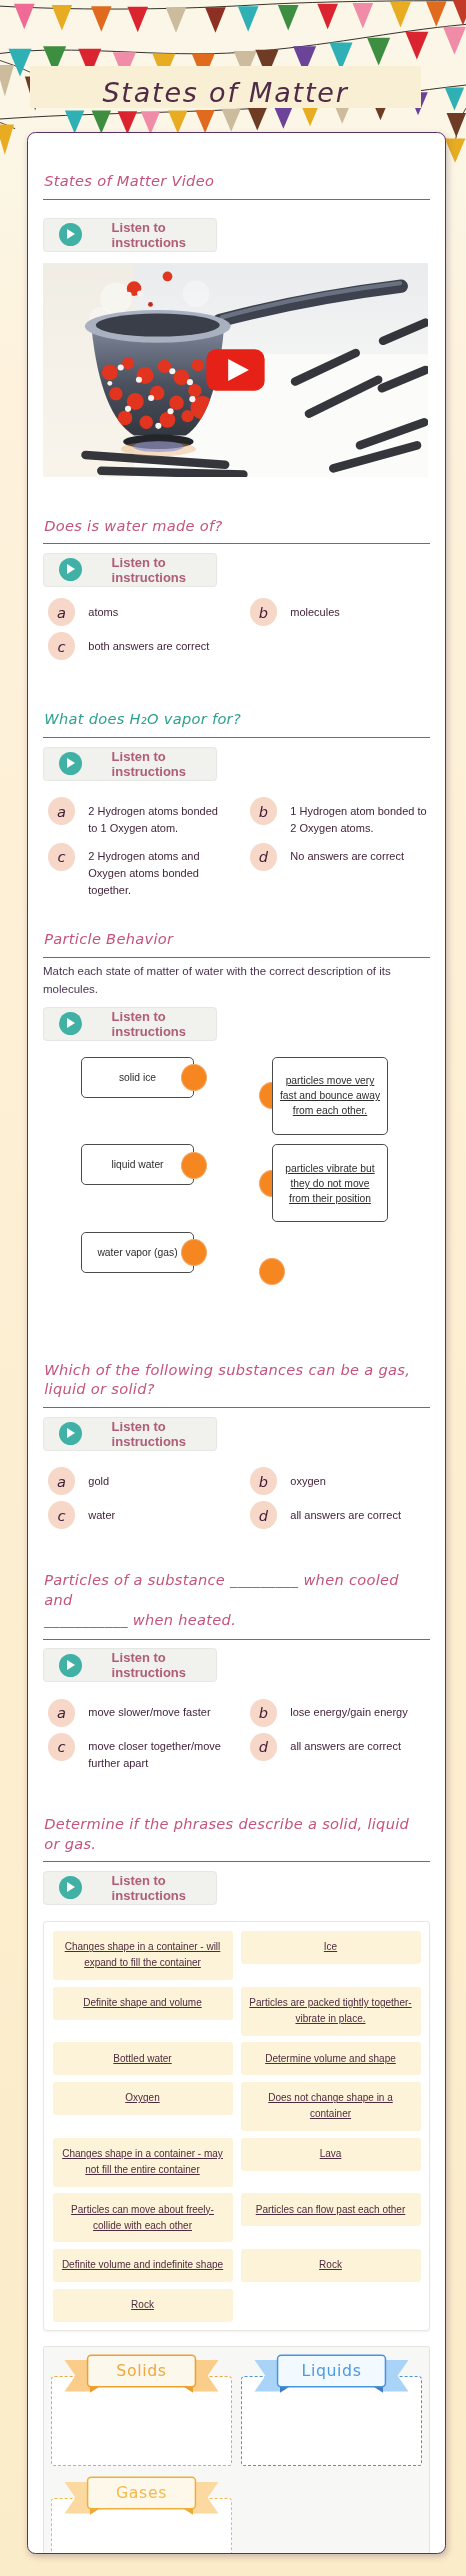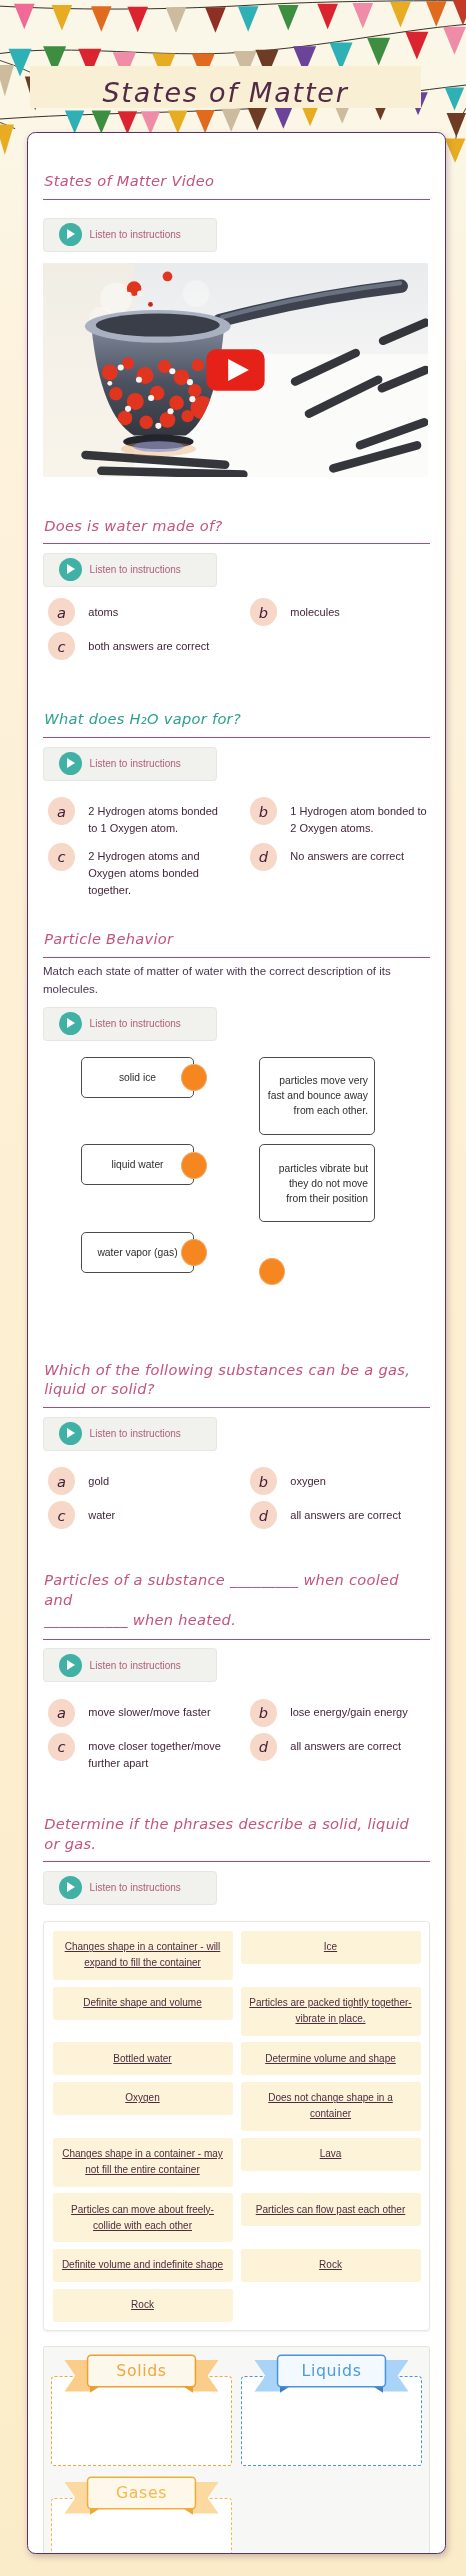--- a/index.html
+++ b/index.html
@@ -20,40 +20,40 @@
   .q-heading{font-family:"DejaVu Sans",sans-serif;font-style:italic;font-size:14.6px;letter-spacing:0.3px;
     color:#c4537e;padding:0 1.2px 8.5px 1.2px;border-bottom:1.2px solid #b04b6e;line-height:19.4px;}
   .q-heading.teal{color:#2ba18e;}
   .instructions{font-size:11.5px;line-height:17.6px;color:#4a3450;margin-top:4.9px;font-weight:500;}
   
   .listen-btn{margin-top:8.5px;width:172px;height:32px;background:#f1f1ee;border:0.6px solid #e6e6e2;border-radius:3.6px;
     display:flex;align-items:center;cursor:pointer;}
   .play-circle{width:23px;height:23px;border-radius:50%;background:#41b0a5;margin-left:14.6px;position:relative;flex:none;}
   .play-circle::after{content:"";position:absolute;left:8.5px;top:6px;border-left:8px solid #ffffff;
     border-top:5.5px solid transparent;border-bottom:5.5px solid transparent;}
-  .listen-label{margin-left:8px;font-size:10px;color:#b05d77;font-weight:400;}
+  .listen-label{margin-left:30px;font-size:13px;color:#b05d77;font-weight:700;}
   
   .video{margin-top:11px;width:385px;height:214px;border-radius:1.2px;overflow:hidden;position:relative;cursor:pointer;}
   
   .opts{margin-top:16.4px;display:grid;grid-template-columns:1fr 1fr;column-gap:17px;row-gap:6px;align-items:start;}
   .opt{display:flex;align-items:flex-start;}
   .badge{width:27px;height:28px;border-radius:50%;background:#f6d7c8;flex:none;margin-left:4.9px;
     display:flex;align-items:center;justify-content:center;
     font-family:"DejaVu Sans",sans-serif;font-style:italic;font-size:14.6px;color:#40203a;}
   .opt-text{margin-left:13.4px;font-size:11px;line-height:17px;color:#43243b;font-weight:500;padding-top:5.5px;max-width:141px;}
   .opt.single .opt-text{max-width:182px;}
   
   .match-row{position:relative;height:78px;margin-bottom:9.7px;}
   .match-left{position:absolute;left:38px;top:0;width:113px;height:41px;box-sizing:border-box;
     border:0.6px solid #4a4a4a;border-radius:4.9px;background:#fff;
     display:flex;align-items:center;justify-content:center;font-size:10.3px;color:#2d2d2d;}
-  .match-right{position:absolute;left:216px;top:0;width:116px;height:78px;box-sizing:border-box;
+  .match-right{position:absolute;left:229px;top:0;width:116px;height:78px;box-sizing:border-box;
     border:0.6px solid #4a4a4a;border-radius:4.9px;background:#fff;padding:3.6px 6px;
-    display:flex;align-items:center;justify-content:center;text-align:right;
-    font-size:10.3px;line-height:15px;color:#2d2d2d;}
+    display:flex;align-items:center;justify-content:center;text-align:center;
+    font-size:10.3px;line-height:15px;color:#2d2d2d;text-decoration:underline;}
   .dot{position:absolute;width:25.5px;height:27px;border-radius:50%;background:#f6861f;border:1.2px solid #f2a765;box-sizing:border-box;}
   .dot.left{left:138px;top:7.3px;}
   .dot.right{left:216px;top:25.5px;}
   
   .bank{margin-top:16.4px;background:#ffffff;border:0.6px solid #e8e8e3;border-radius:3.6px;
     box-shadow:0 0.6px 1.8px rgba(0,0,0,.06);padding:8.5px;box-sizing:border-box;
     display:grid;grid-template-columns:1fr 1fr;gap:6.7px 8px;align-items:start;}
   .tile{background:#fdf3d9;border-radius:2.4px;padding:8.5px 8.5px;text-align:center;
     font-size:10px;line-height:16px;color:#4f2b3e;font-weight:500;cursor:grab;text-decoration:underline;}
   

